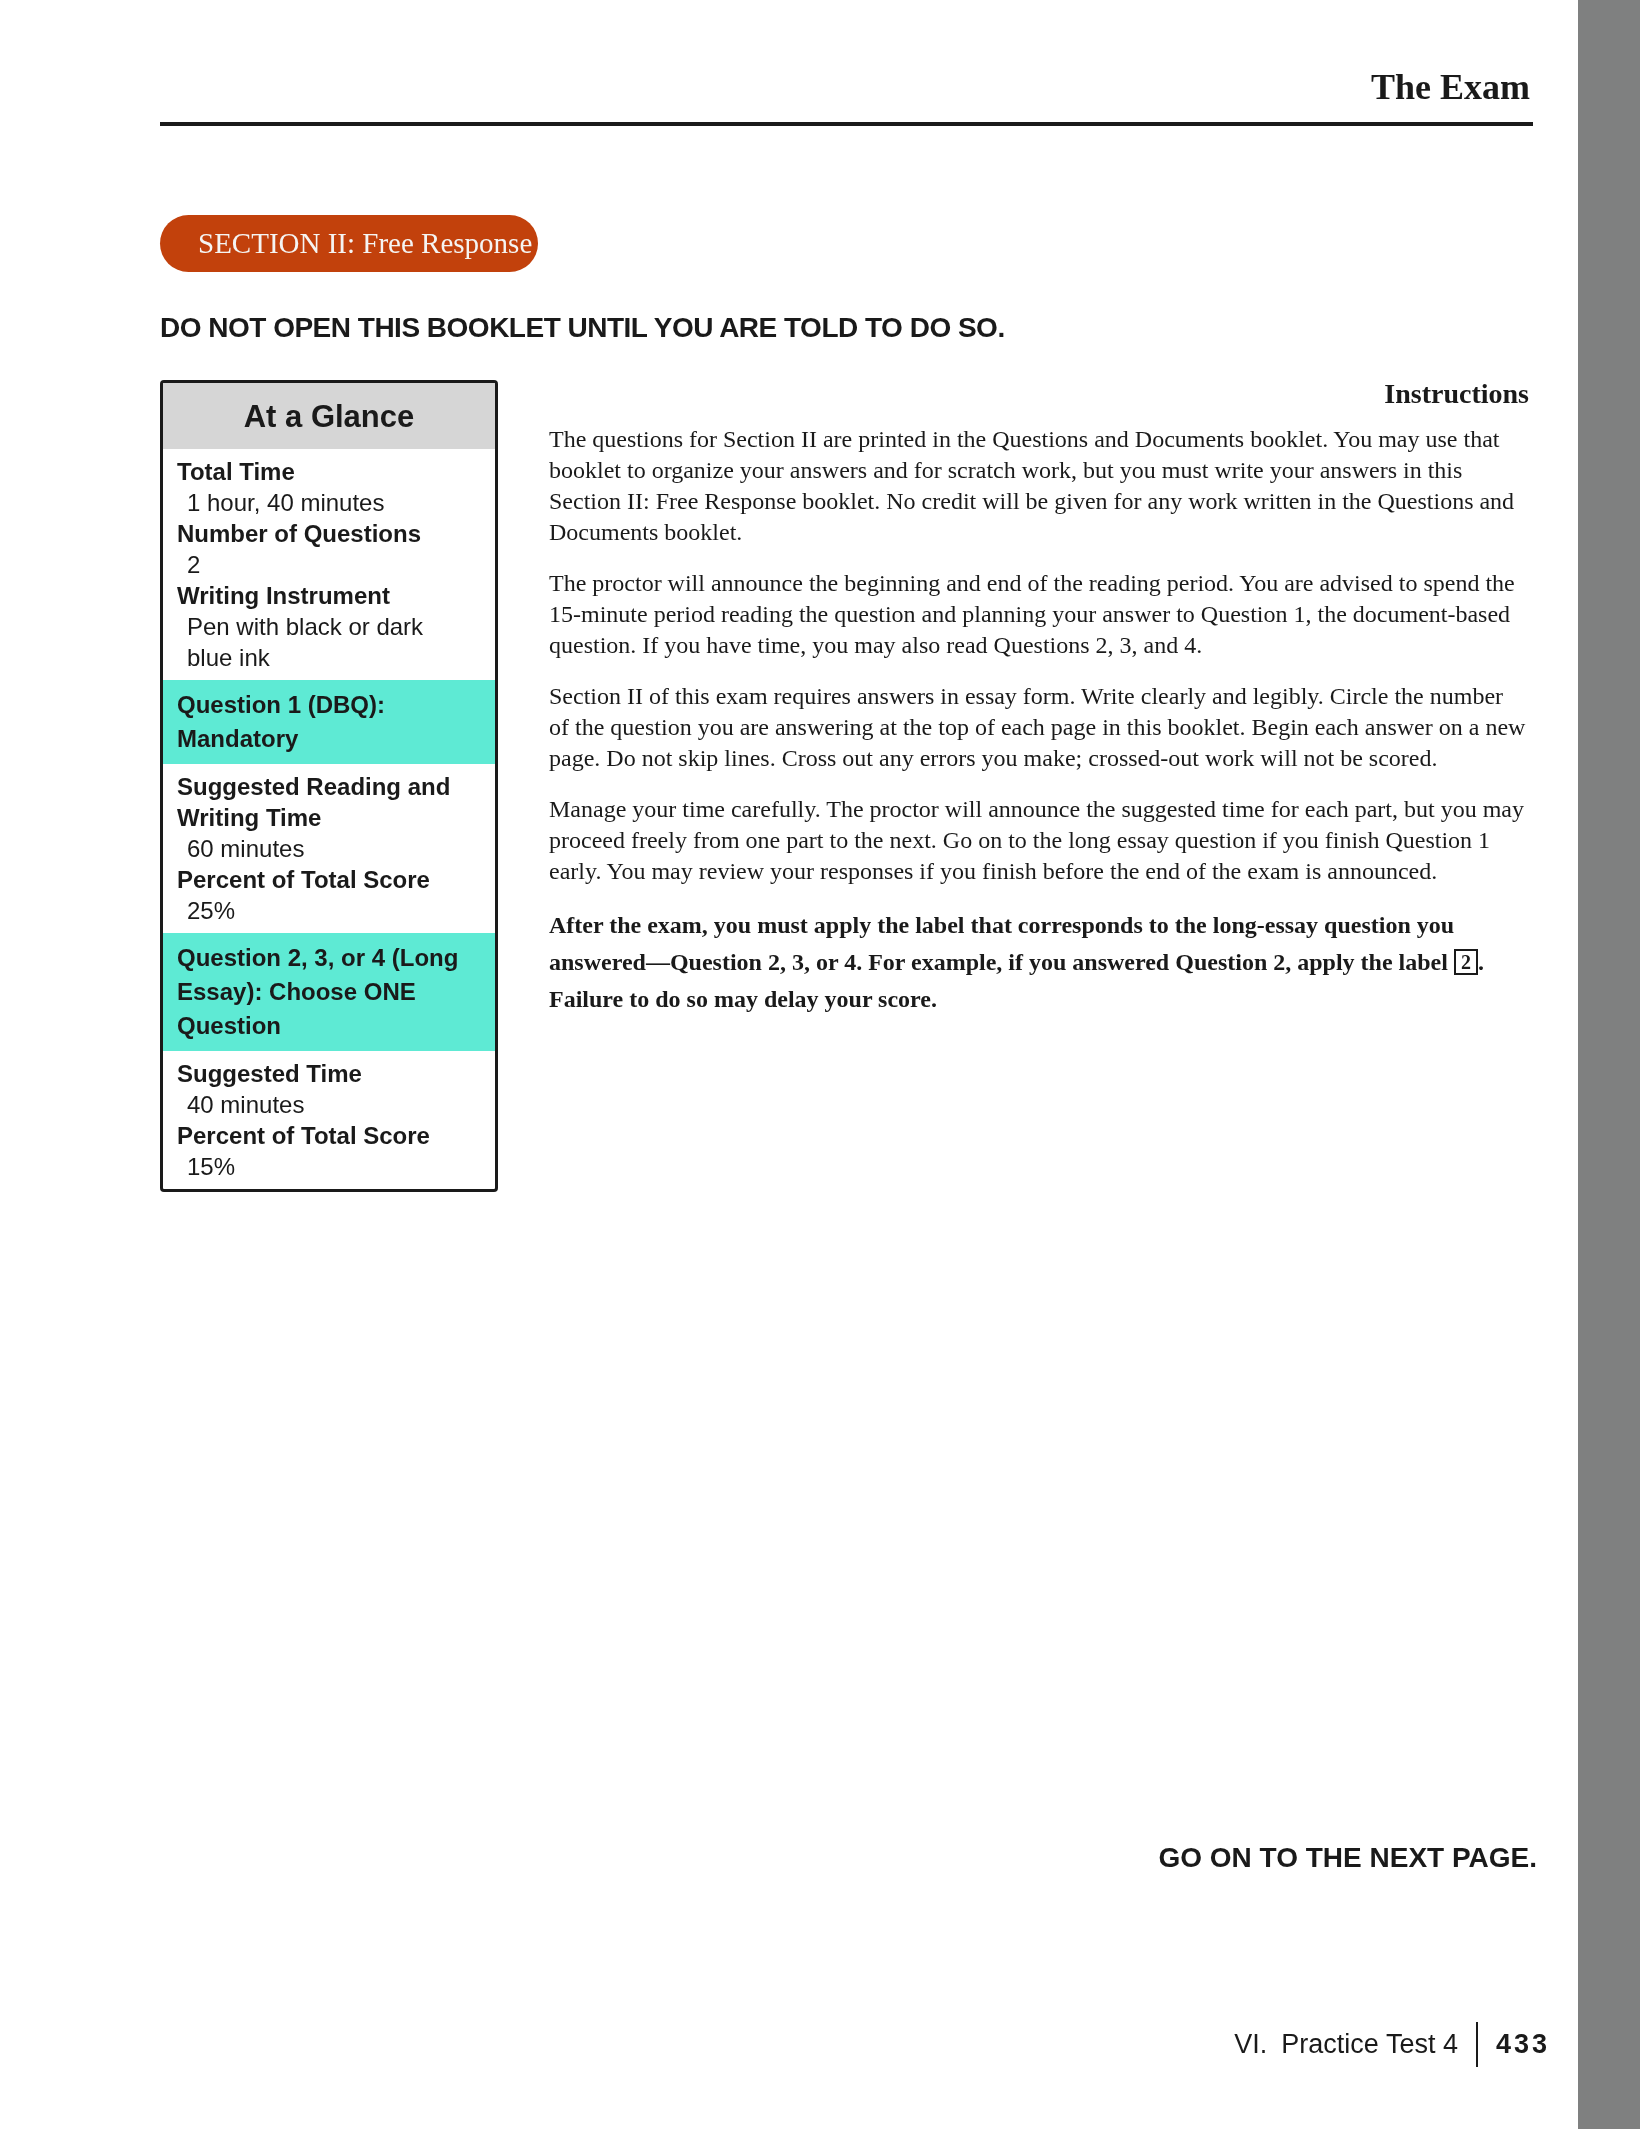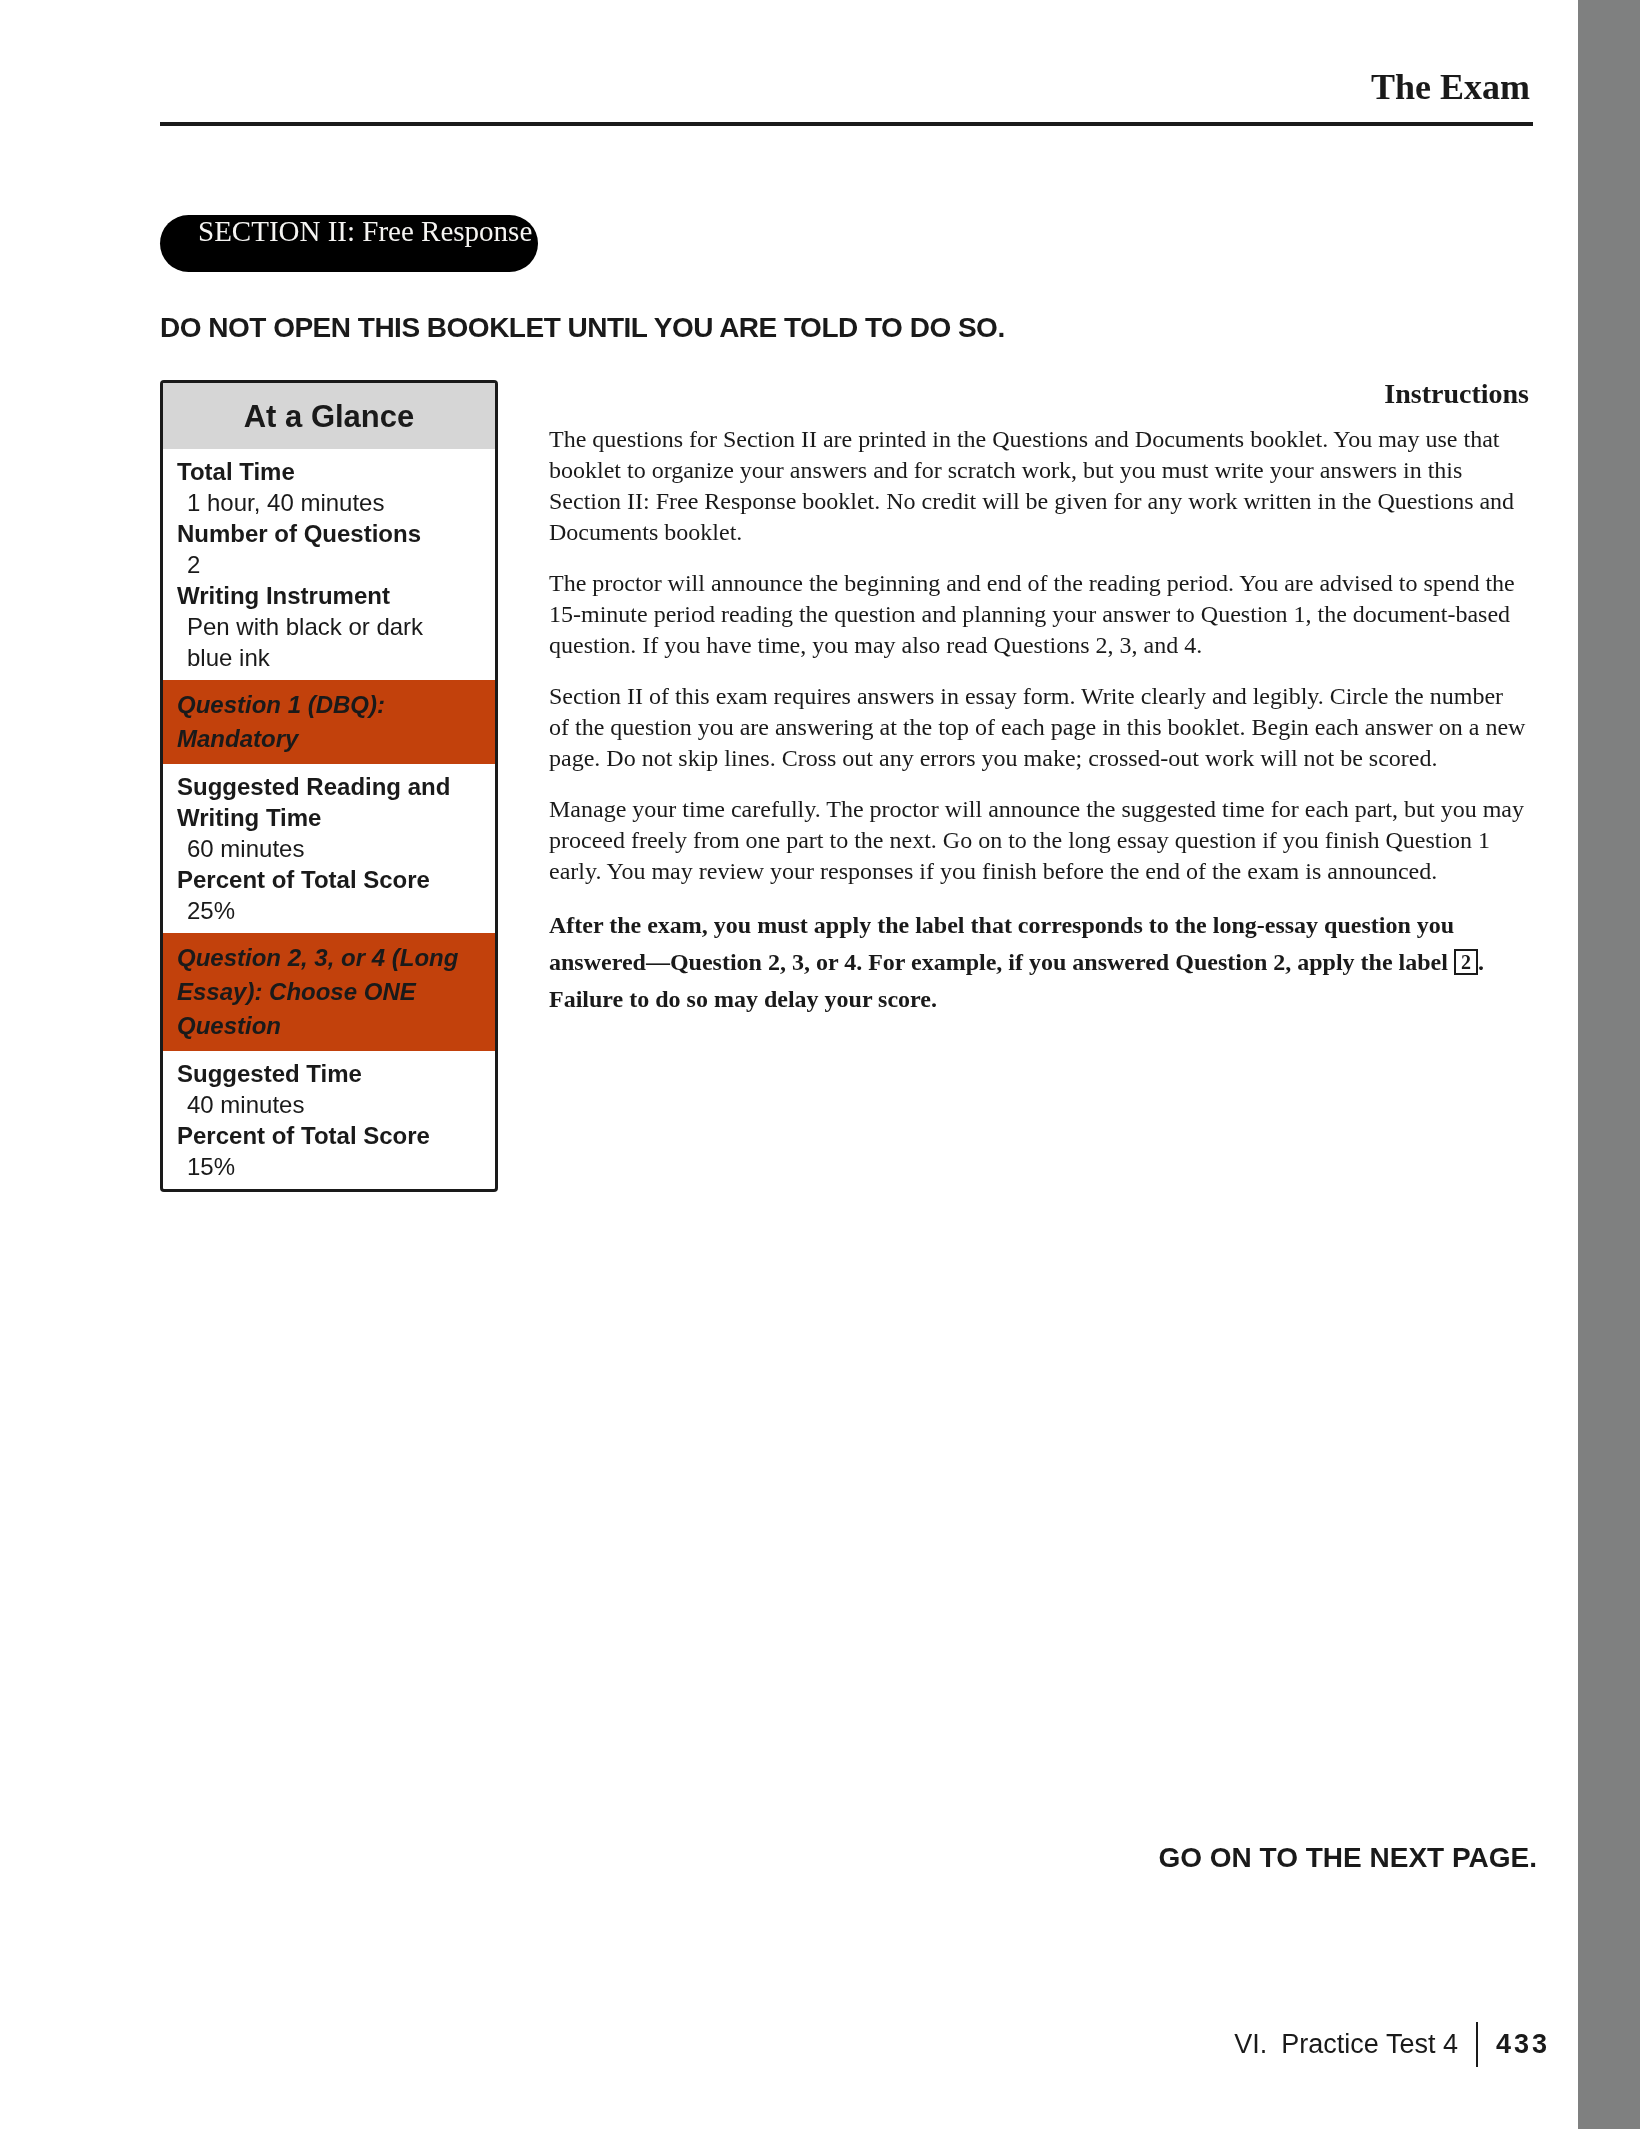--- a/index.html
+++ b/index.html
@@ -44,26 +44,27 @@
   }
   .page-title sup {
     font-size: 24px;
     vertical-align: super;
     line-height: 0;
   }
   .section-pill {
     position: absolute;
     left: 160px; top: 215px;
     width: 378px; height: 57px;
-    background: #000000;
+    background: #c2410c;
     border-radius: 29px;
     color: #f5f4f2;
     font-family: "Liberation Serif", serif;
     font-size: 29px;
     display: flex;
+    align-items: center;
     padding-left: 38px;
   }
   .warning {
     position: absolute;
     left: 160px; top: 312px;
     font-family: "Liberation Sans", sans-serif;
     font-weight: bold;
     font-size: 28px;
     letter-spacing: -0.5px;
     color: #1a1a1a;
@@ -87,26 +88,25 @@
     text-align: center;
     font-weight: bold;
     font-size: 31px;
     line-height: 34px;
     padding: 17px 10px 15px 10px;
   }
   .glance-section { padding: 7px 14px 7px 14px; }
   .g-label { font-weight: bold; }
   .g-value { padding-left: 10px; padding-right: 40px; }
   .g-band {
-    background: #c2410c;
+    background: #5eead4;
     font-weight: bold;
     font-size: 24px;
     line-height: 34px;
     padding: 8px 14px;
-    font-style: italic;
   }
   
   .instructions {
     position: absolute;
     left: 549px; top: 378px;
     width: 980px;
   }
   .instructions h2 {
     font-family: "Liberation Serif", serif;
     font-weight: bold;

